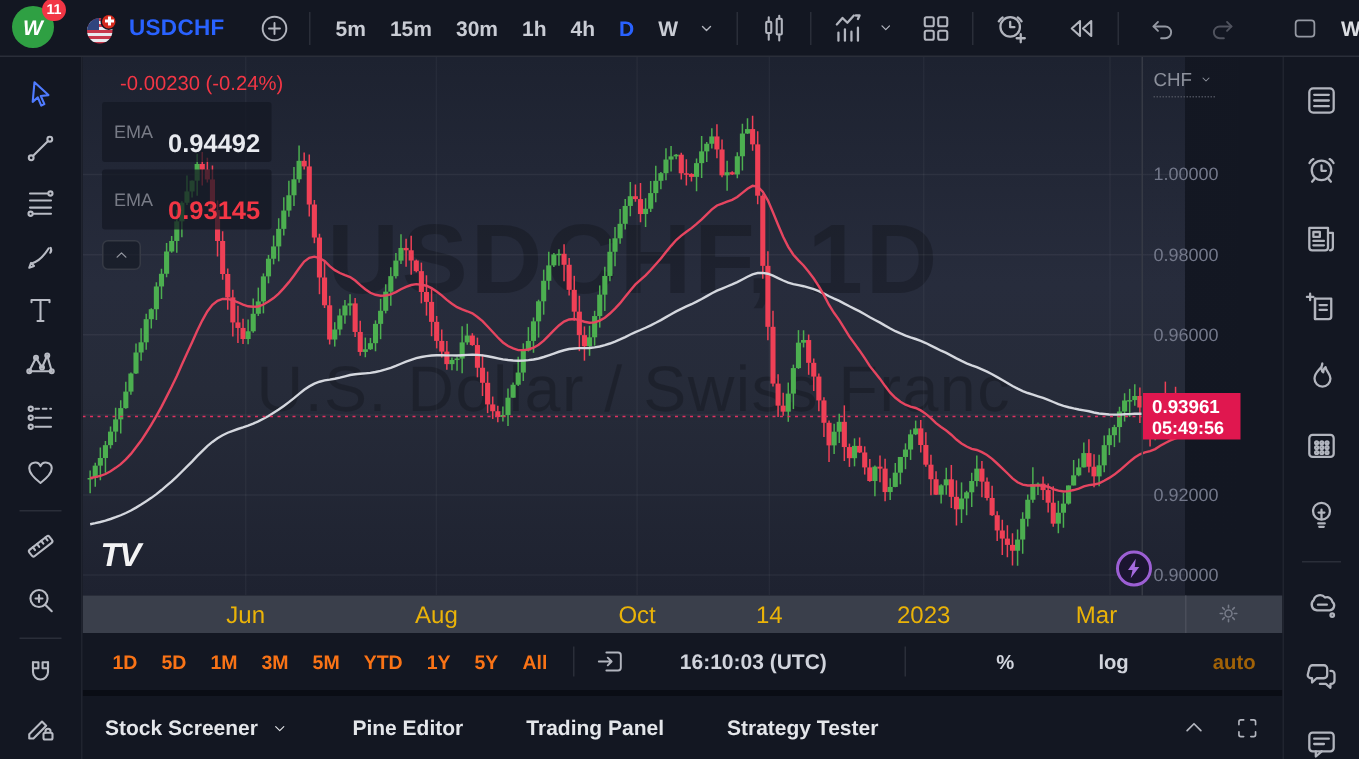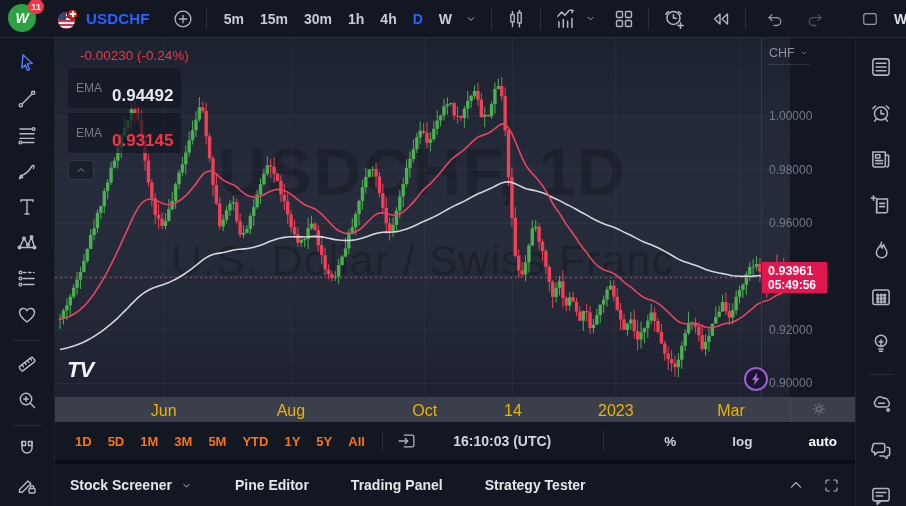--- a/index.html
+++ b/index.html
@@ -84,21 +84,21 @@
   
   .rangebar{position:absolute;left:0;top:384px;width:800px;height:38px;background:#131722;display:flex;align-items:center;
             padding-left:12px;z-index:5;}
   .rng{background:none;border:none;font-family:inherit;font-size:13px;font-weight:700;color:#f97316;
        padding:4px 8px;cursor:pointer;}
   .rb-div{width:1px;height:20px;background:#2a2e39;margin:0 9px;flex:none;}
   .rb-right{margin-left:auto;display:flex;align-items:center;margin-right:10px;gap:40px;}
   .clock{font-size:14px;font-weight:600;color:#d1d4dc;cursor:pointer;}
   .scale-btn{background:none;border:none;font-family:inherit;font-size:13.5px;font-weight:700;color:#d1d4dc;
              padding:4px 8px;cursor:pointer;}
-  .scale-btn.blue{color:#ffffff;}
+  .scale-btn.blue{color:#a16207;}
   .gap-band{position:absolute;left:0;top:422px;width:800px;height:4px;background:#0a0d15;}
   
   .botpanel{position:absolute;left:0;top:426px;width:800px;height:42px;background:#131722;display:flex;align-items:center;
             padding-left:15px;z-index:5;}
   .bp-item{background:none;border:none;font-family:inherit;font-size:14px;font-weight:600;color:#e4e6ea;
            padding:6px 0;margin-right:42px;cursor:pointer;display:flex;align-items:center;gap:8px;}
   .bp-right{position:absolute;right:14px;top:0;height:42px;display:flex;align-items:center;gap:16px;color:#b2b5be;}
 </style>
 </head>
 <body>

